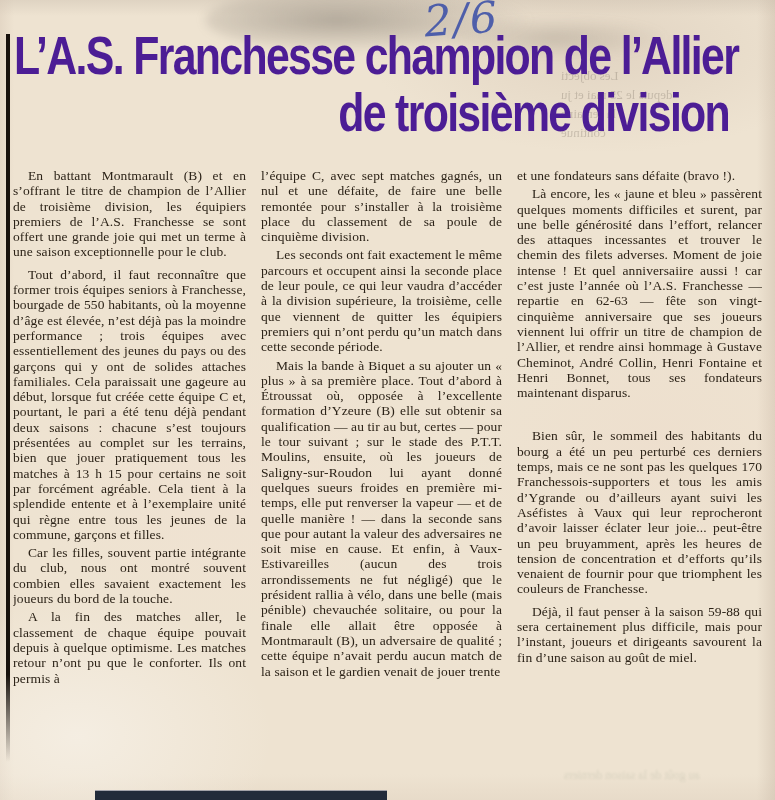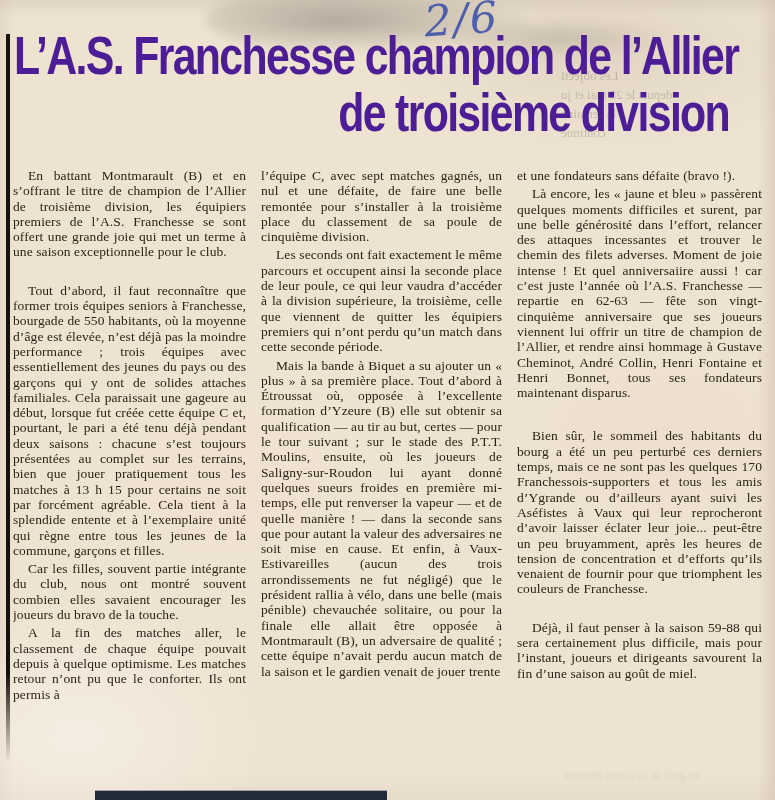--- a/index.html
+++ b/index.html
@@ -50,21 +50,21 @@
   
   .article{position:absolute;left:13px;top:168px;width:754px;height:650px;
     display:flex;gap:15px;}
   .col{overflow:hidden;}
   .col1{width:233px;}
   .col2{width:241px;}
   .col3{width:245px;}
   .col p{margin:0 0 3px;text-align:justify;text-indent:15px;
     font-size:13.5px;line-height:15.3px;letter-spacing:.1px;}
   .col p.no-indent{text-indent:0;}
-  .col p.gap-md{margin-top:23px;}
+  .col p.gap-md{margin-top:7px;}
   .col p.gap-lg{margin-top:28px;}
   
   .bottom-bar{position:absolute;left:95px;top:791px;width:292px;height:9px;
     background:#222b3a;box-shadow:0 -1px 0 rgba(90,100,130,.5);}
 </style>
 </head>
 <body>
 
 <div class="smudge"></div>
 <div class="smudge2"></div>
@@ -84,21 +84,21 @@
 
 <div class="headline">
   <span class="hl hl1">L’A.S. Franchesse champion de l’Allier</span>
   <span class="hl hl2"><span>de troisième division</span></span>
 </div>
 
 <div class="article">
   <div class="col col1">
     <p>En battant Montmarault (B) et en s’offrant le titre de champion de l’Allier de troisième division, les équipiers premiers de l’A.S. Franchesse se sont offert une grande joie qui met un terme à une saison exceptionnelle pour le club.</p>
     <p class="gap-md">Tout d’abord, il faut reconnaître que former trois équipes seniors à Franchesse, bourgade de 550 habitants, où la moyenne d’âge est élevée, n’est déjà pas la moindre performance ; trois équipes avec essentiellement des jeunes du pays ou des garçons qui y ont de solides attaches familiales. Cela paraissait une gageure au début, lorsque fut créée cette équipe C et, pourtant, le pari a été tenu déjà pendant deux saisons : chacune s’est toujours présentées au complet sur les terrains, bien que jouer pratiquement tous les matches à 13 h 15 pour certains ne soit par forcément agréable. Cela tient à la splendide entente et à l’exemplaire unité qui règne entre tous les jeunes de la commune, garçons et filles.</p>
-    <p>Car les filles, souvent partie intégrante du club, nous ont montré souvent combien elles savaient encourager les joueurs du bravo de la touche.</p>
+    <p>Car les filles, souvent partie intégrante du club, nous ont montré souvent combien elles savaient exactement les joueurs du bord de la touche.</p>
     <p>A la fin des matches aller, le classement de chaque équipe pouvait depuis à quelque optimisme. Les matches retour n’ont pu que le conforter. Ils ont permis à</p>
   </div>
   <div class="col col2">
     <p class="no-indent">l’équipe C, avec sept matches gagnés, un nul et une défaite, de faire une belle remontée pour s’installer à la troisième place du classement de sa poule de cinquième division.</p>
     <p>Les seconds ont fait exactement le même parcours et occupent ainsi la seconde place de leur poule, ce qui leur vaudra d’accéder à la division supérieure, la troisième, celle que viennent de quitter les équipiers premiers qui n’ont perdu qu’un match dans cette seconde période.</p>
     <p>Mais la bande à Biquet a su ajouter un « plus » à sa première place. Tout d’abord à Étroussat où, opposée à l’excellente formation d’Yzeure (B) elle sut obtenir sa qualification — au tir au but, certes — pour le tour suivant ; sur le stade des P.T.T. Moulins, ensuite, où les joueurs de Saligny-sur-Roudon lui ayant donné quelques sueurs froides en première mi-temps, elle put renverser la vapeur — et de quelle manière ! — dans la seconde sans que pour autant la valeur des adversaires ne soit mise en cause. Et enfin, à Vaux-Estivareilles (aucun des trois arrondissements ne fut négligé) que le président rallia à vélo, dans une belle (mais pénible) chevauchée solitaire, ou pour la finale elle allait être opposée à Montmarault (B), un adversaire de qualité ; cette équipe n’avait perdu aucun match de la saison et le gardien venait de jouer trente</p>
   </div>
   <div class="col col3">
     <p class="no-indent">et une fondateurs sans défaite (bravo !).</p>
     <p>Là encore, les « jaune et bleu » passèrent quelques moments difficiles et surent, par une belle générosité dans l’effort, relancer des attaques incessantes et trouver le chemin des filets adverses. Moment de joie intense ! Et quel anniversaiire aussi ! car c’est juste l’année où l’A.S. Franchesse — repartie en 62-63 — fête son vingt-cinquième anniversaire que ses joueurs viennent lui offrir un titre de champion de l’Allier, et rendre ainsi hommage à Gustave Cheminot, André Collin, Henri Fontaine et Henri Bonnet, tous ses fondateurs maintenant disparus.</p>

